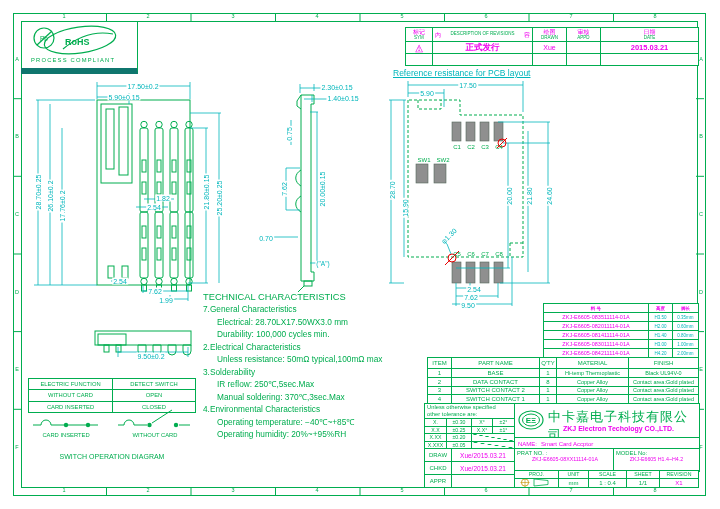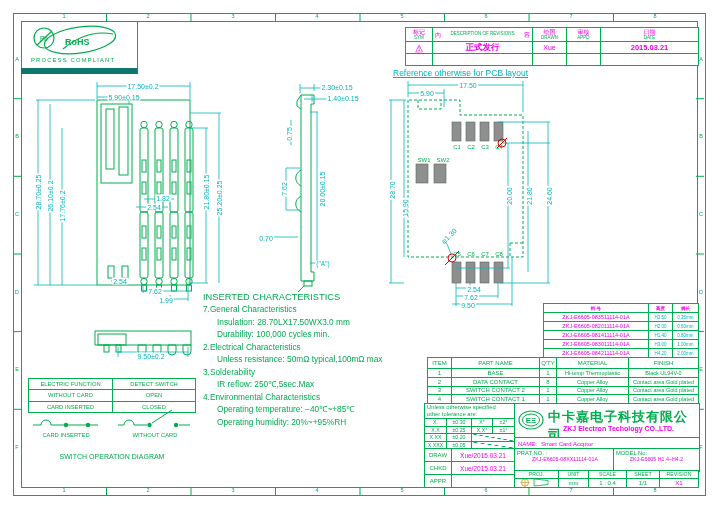--- a/index.html
+++ b/index.html
@@ -237,21 +237,21 @@
   <div class="m" style="font-size:7px">Xue</div>
   <div class="m" style="font-size:7px"></div>
   <div class="m" style="font-size:7.5px;font-weight:bold">2015.03.21</div>
   <div></div>
     <div></div>
     <div></div>
     <div></div>
     <div></div>
 </div>
 
-<span class="abs cy" style="left:393px;top:68px;font-size:8.5px;text-decoration:underline;z-index:3">Reference otherwise for PCB layout</span>
+<span class="abs cy" style="left:393px;top:68px;font-size:8.5px;text-decoration:underline;z-index:3">Reference resistance for PCB layout</span>
 
 <span class="dim" style="left:143px;top:86px">17.50±0.2</span>
 <span class="dim" style="left:124px;top:97px">5.90±0.15</span>
 <span class="dim rot" style="left:38px;top:192px">28.70±0.25</span>
 <span class="dim rot" style="left:50px;top:196px">26.10±0.2</span>
 <span class="dim rot" style="left:62px;top:206px">17.76±0.2</span>
 <span class="dim" style="left:163px;top:198px">1.82</span>
 <span class="dim" style="left:154px;top:207px">2.54</span>
 <span class="dim rot" style="left:206px;top:192px">21.80±0.15</span>
 <span class="dim rot" style="left:219px;top:198px">25.20±0.25</span>
@@ -286,28 +286,29 @@
 <span class="lbl" style="left:485px;top:147px">C3</span>
 <span class="lbl" style="left:499px;top:147px">C4</span>
 <span class="lbl" style="left:457px;top:254px">C5</span>
 <span class="lbl" style="left:471px;top:254px">C6</span>
 <span class="lbl" style="left:485px;top:254px">C7</span>
 <span class="lbl" style="left:499px;top:254px">C8</span>
 <span class="lbl" style="left:424px;top:160px">SW1</span>
 <span class="lbl" style="left:443px;top:160px">SW2</span>
 
 <div class="abs" style="left:203px;top:291px;z-index:3">
-  <div class="tl tt">INSERTED  CHARACTERISTICS</div>
+  <div class="tl tt">TECHNICAL  CHARACTERISTICS</div>
   <div class="tl">7.General  Characteristics</div>
-  <div class="tl i1">Insulation: 28.70LX17.50WX3.0  mm</div>
+  <div class="tl i1">Electrical: 28.70LX17.50WX3.0  mm</div>
   <div class="tl i1">Durability: 100,000  cycles  min.</div>
   <div class="tl">2.Electrical  Characteristics</div>
   <div class="tl i1">Unless  resistance: 50mΩ  typical,100mΩ  max</div>
   <div class="tl">3.Solderability</div>
   <div class="tl i1">IR  reflow: 250℃,5sec.Max</div>
+  <div class="tl i1">Manual  soldering: 370℃,3sec.Max</div>
   <div class="tl">4.Environmental  Characteristics</div>
   <div class="tl i1">Operating  temperature: −40℃~+85℃</div>
   <div class="tl i1">Operating  humidity: 20%~+95%RH</div>
 </div>
 
 <div class="grid" style="left:543px;top:303px;width:155px;grid-template-columns:105px 24px 26px;grid-template-rows:9px 9px 9px 9px 9px 9px">
   <div class="m" style="font-size:4.5px;font-weight:bold">料 号</div>
   <div class="m" style="font-size:4.5px;font-weight:bold">高度</div>
   <div class="m" style="font-size:4.5px;font-weight:bold">脚长</div>
   <div class="m" style="font-size:5.5px">ZKJ-E6605-083511114-01A</div>
@@ -384,21 +385,21 @@
   <div class="g" style="font-size:6px">APPR</div>
   <div class="m" style="font-size:6.5px"></div>
 </div>
 
 <div class="box" style="left:514px;top:403px;width:184px;height:34px">
   <svg width="26" height="20" style="position:absolute;left:3px;top:6px">
     <ellipse cx="13" cy="10" rx="12" ry="9" fill="none" stroke="#00ad4f" stroke-width="1.2"></ellipse>
     <ellipse cx="13" cy="10" rx="8.5" ry="6" fill="none" stroke="#00ad4f"></ellipse>
     <text x="13" y="13" text-anchor="middle" font-size="8" font-weight="bold" fill="#00ad4f">EΞ</text>
   </svg>
-  <div class="g" style="position:absolute;left:33px;top:4px;font-size:13px;font-weight:bold;letter-spacing:1px">中卡嘉电子科技有限公司</div>
+  <div class="g" style="position:absolute;left:33px;top:4px;font-size:13px;font-weight:normal;letter-spacing:1px">中卡嘉电子科技有限公司</div>
   <div class="m" style="position:absolute;left:48px;top:21px;font-size:7px;font-weight:bold">ZKJ  Electron  Techology   CO.,LTD.</div>
 </div>
 
 <div class="box" style="left:514px;top:437px;width:184px;height:11px;display:flex;align-items:center">
   <span class="m" style="font-size:6px;margin-left:3px">NAME:</span>
   <span class="m" style="font-size:6px;margin-left:4px">Smart  Card  Accptor</span>
 </div>
 
 <div class="box" style="left:514px;top:448px;width:100px;height:22px">
   <div class="g" style="font-size:5.8px;padding:1px 0 0 2px">PRAT  NO. :</div>

